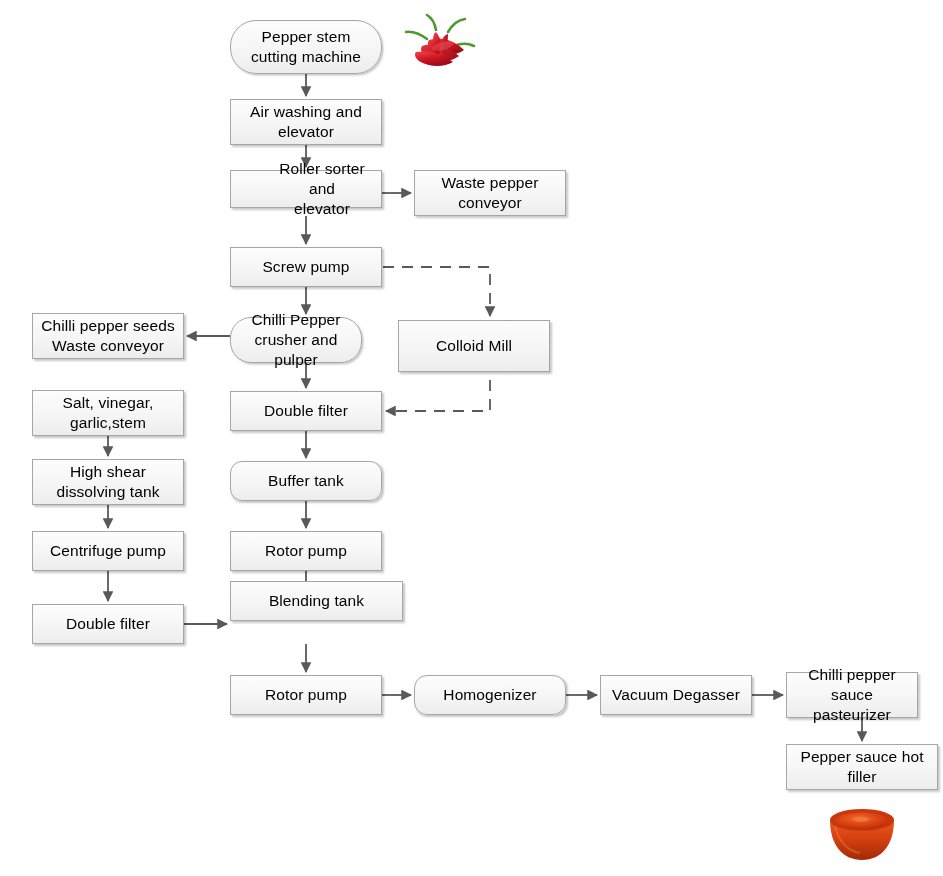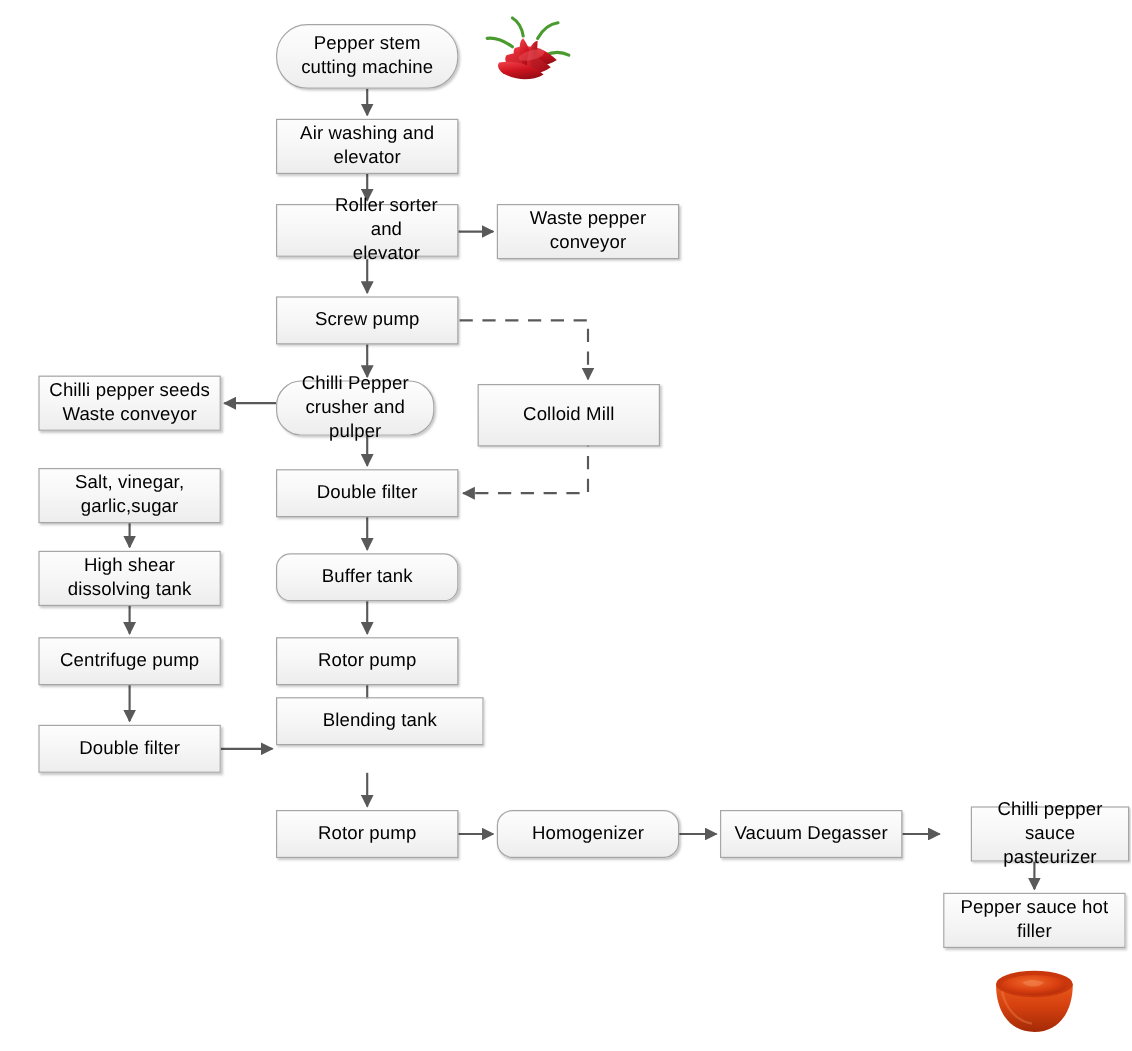--- a/index.html
+++ b/index.html
@@ -150,21 +150,21 @@
   <div class="node" style="left:230px; top:20px; width:152px; height:54px;border-radius:26px;">
     <span class="lbl">Pepper stem
 cutting machine</span>
   </div>
 
   <div class="node" style="left:230px; top:99px; width:152px; height:46px;">
     <span class="lbl">Air washing and
 elevator</span>
   </div>
 
-  <div class="node" style="left:230px; top:170px; width:152px; height:44px;padding-left:36px;">
+  <div class="node" style="left:230px; top:170px; width:152px; height:38px;padding-left:36px;">
     <span class="lbl">Roller  sorter and
 elevator</span>
   </div>
 
   <div class="node" style="left:414px; top:170px; width:152px; height:46px;">
     <span class="lbl">Waste pepper
 conveyor</span>
   </div>
 
   <div class="node" style="left:230px; top:247px; width:152px; height:40px;">
@@ -184,21 +184,21 @@
     <span class="lbl">Chilli pepper seeds
 Waste  conveyor</span>
   </div>
 
   <div class="node" style="left:230px; top:391px; width:152px; height:40px;">
     <span class="lbl">Double filter</span>
   </div>
 
   <div class="node" style="left:32px; top:390px; width:152px; height:46px;">
     <span class="lbl">Salt, vinegar,
-garlic,sugar</span>
+garlic,stem</span>
   </div>
 
   <div class="node" style="left:230px; top:461px; width:152px; height:40px;border-radius:12px;">
     <span class="lbl">Buffer tank</span>
   </div>
 
   <div class="node" style="left:32px; top:459px; width:152px; height:46px;">
     <span class="lbl">High shear
 dissolving tank</span>
   </div>
@@ -224,21 +224,21 @@
   </div>
 
   <div class="node" style="left:414px; top:675px; width:152px; height:40px;border-radius:13px;">
     <span class="lbl">Homogenizer</span>
   </div>
 
   <div class="node" style="left:600px; top:675px; width:152px; height:40px;">
     <span class="lbl">Vacuum Degasser</span>
   </div>
 
-  <div class="node" style="left:786px; top:672px; width:132px; height:46px;margin-left:23px;">
+  <div class="node" style="left:786px; top:672px; width:132px; height:46px;">
     <span class="lbl">Chilli pepper sauce
 pasteurizer</span>
   </div>
 
   <div class="node" style="left:786px; top:744px; width:152px; height:46px;">
     <span class="lbl">Pepper sauce hot
 filler</span>
   </div>
 
 </div>

